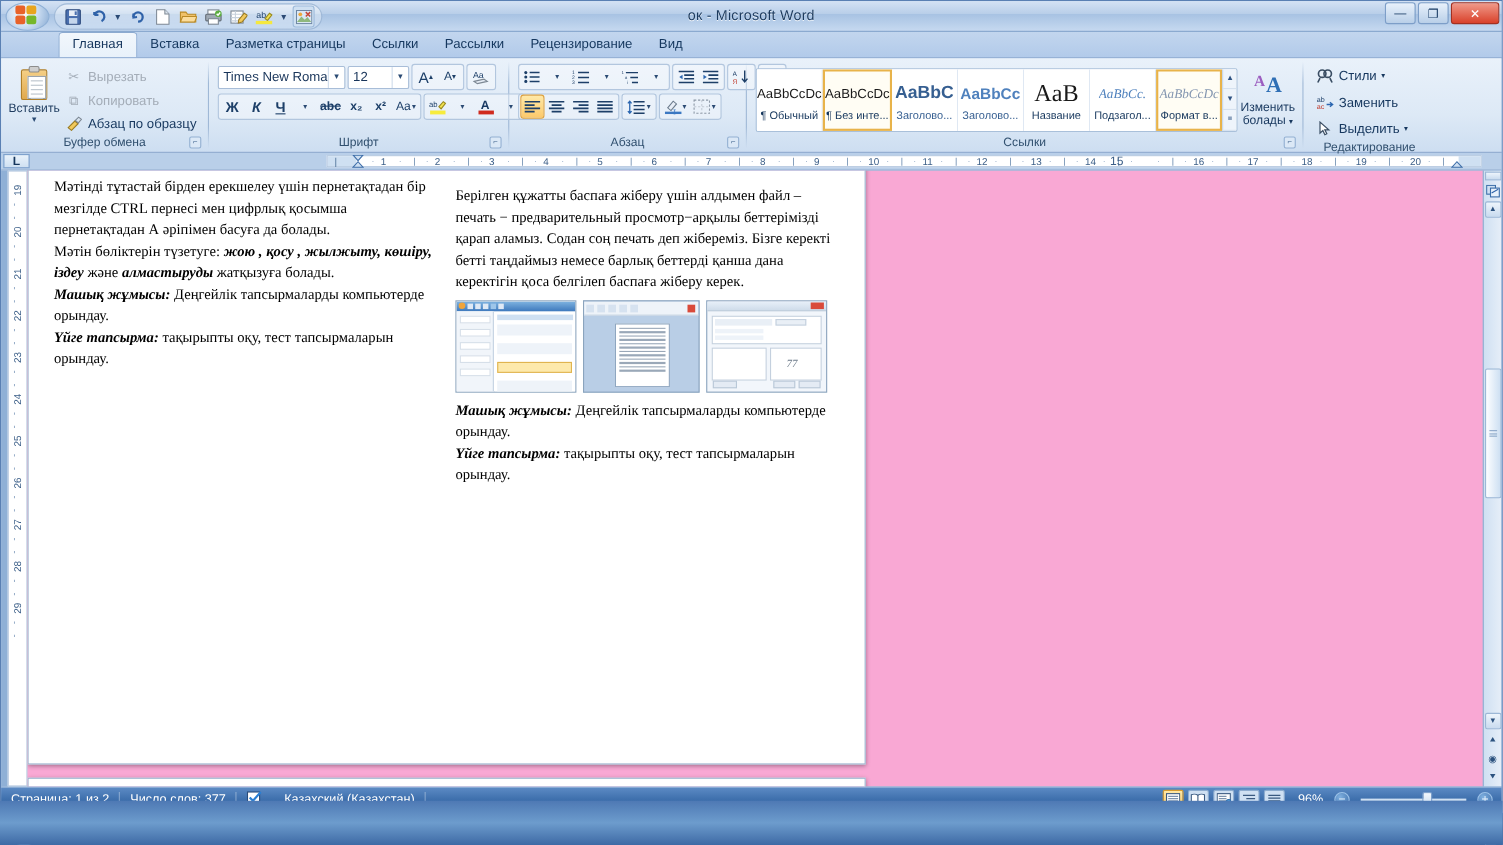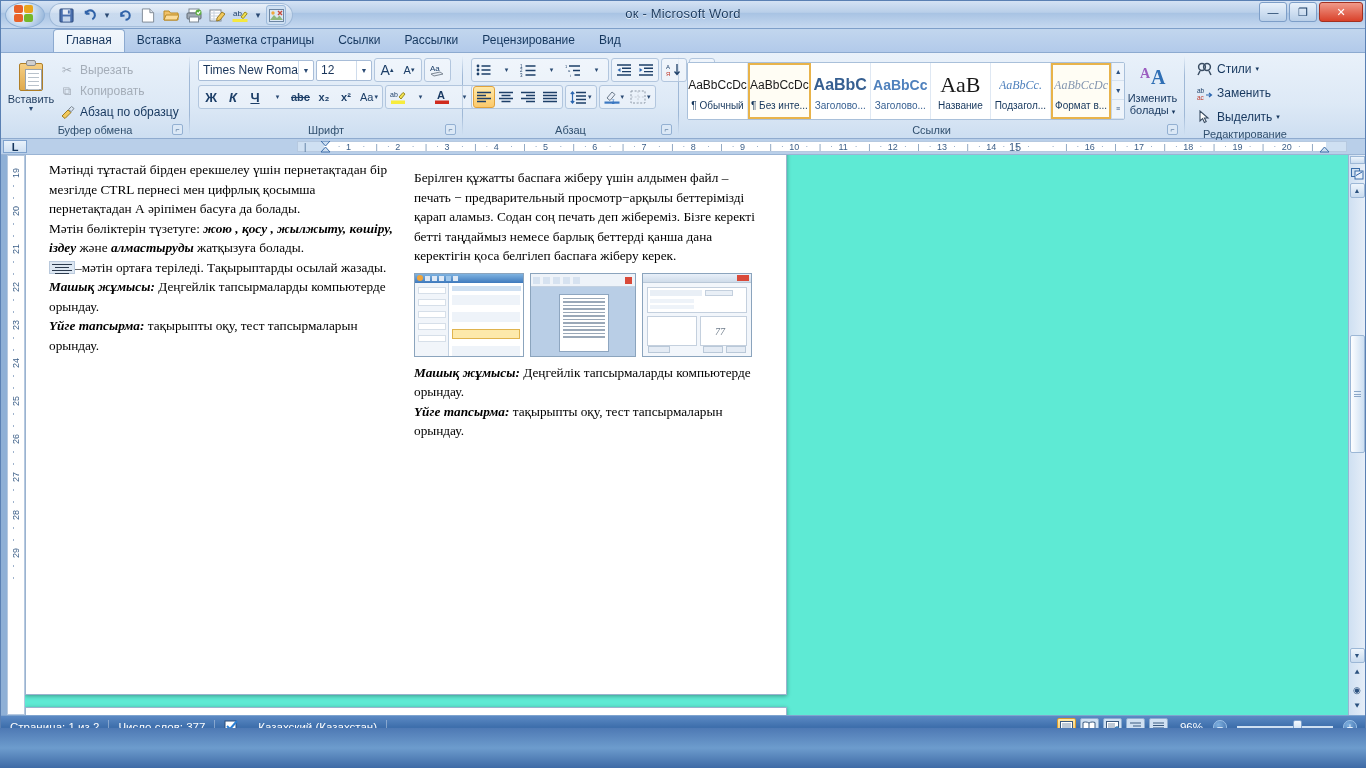--- a/index.html
+++ b/index.html
@@ -193,21 +193,21 @@
 
   
   .workarea{ flex:1; display:flex; position:relative; overflow:hidden; background:#8fb0d6; }
   .vruler{
     width:18px; background:#fff; margin:0 0 0 6px; border:1px solid #b6c9e0;
     position:relative; font-size:9px; color:#3c5f88;
   }
   .vr-num{ position:absolute; left:3px; transform:rotate(-90deg); transform-origin:center; }
   .canvas{
     flex:1; position:relative; overflow:hidden;
-    background:#5eead4;
+    background:#f9a8d4;
   }
   .page{
     position:absolute; background:#fff; box-shadow:0 1px 4px rgba(0,0,0,.35);
     border:1px solid #9bb3cf;
   }
   .doc-col{ position:absolute; font-family:"Liberation Serif", serif; font-size:13.3px; color:#000; line-height:19.5px; }
   .doc-col p{ margin:0; text-indent:0; }
   .ind{ text-indent:34px; }
   .bi{ font-weight:bold; font-style:italic; }
 
@@ -882,23 +882,20 @@
       <div class="canvas">
 
         <div class="page" style="left:0px; top:-40px; width:762px; height:580px;">
 
           <div class="doc-col" style="left:23px; top:44px; width:352px;">
             <p class="ind">Мәтінді тұтастай бірден ерекшелеу үшін пернетақтадан бір мезгілде  CTRL пернесі мен цифрлық қосымша пернетақтадан А әріпімен басуға да болады.</p>
             <p class="ind">
               <span>Мәтін бөліктерін түзетуге: </span><span class="bi">жою , қосу , жылжыту, көшіру, іздеу </span><span> және </span><span class="bi">алмастыруды </span><span>жатқызуға болады.</span>
             </p>
             <p>
-              <span class="algicon"><i style="top:2px;width:20px"></i><i style="top:5px;left:5px;width:14px"></i><i style="top:8px;width:20px"></i><i style="top:11px;left:5px;width:14px"></i></span><span>–мәтін ортаға теріледі. Тақырыптарды осылай жазады.</span>
-            </p>
-            <p>
               <span class="bi">Машық жұмысы: </span><span> Деңгейлік тапсырмаларды компьютерде орындау.</span>
             </p>
             <p>
               <span class="bi">Үйге тапсырма: </span><span>тақырыпты оқу, тест тапсырмаларын орындау.</span>
             </p>
           </div>
 
           <div class="doc-col" style="left:388px; top:16px; width:352px;">
             <div style="display:flex; gap:6px; align-items:flex-start; height:28px;">
               

